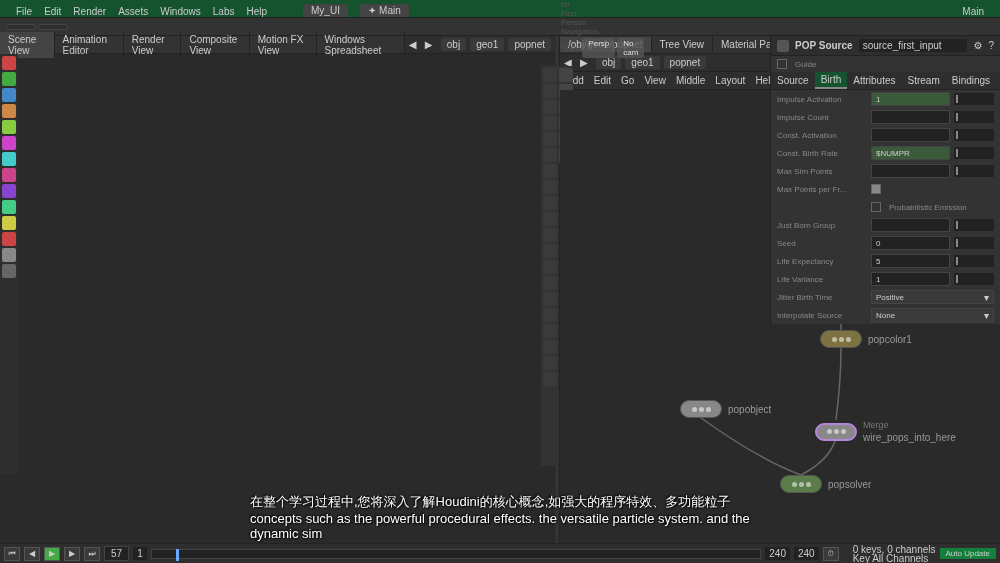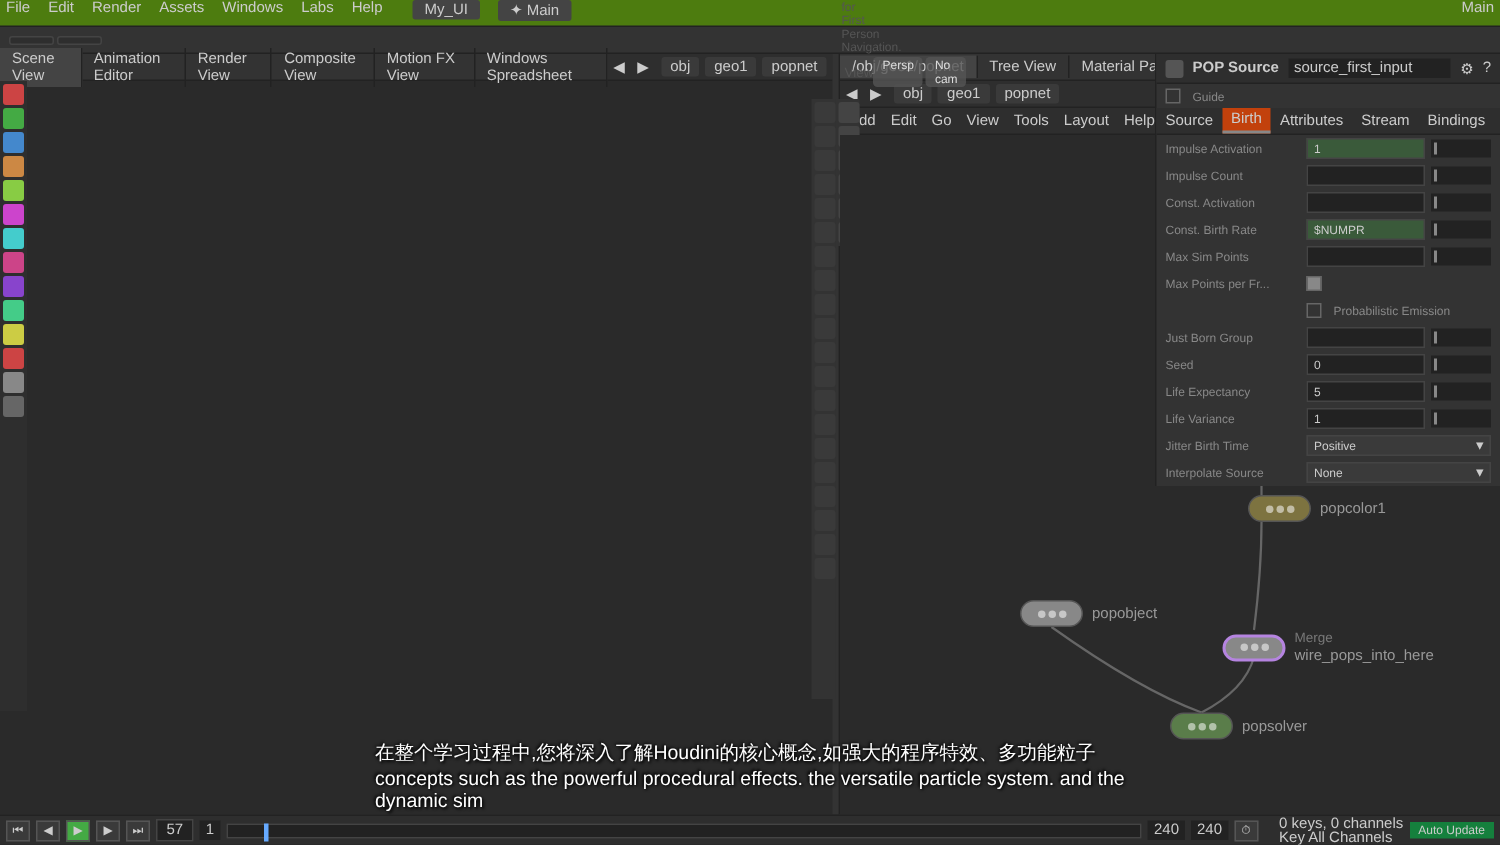--- a/index.html
+++ b/index.html
@@ -1,17 +1,17 @@
 <!DOCTYPE html>
 <html><head>
 <meta charset="utf-8">
 <style>
 *{margin:0;padding:0;box-sizing:border-box;font-family:Arial,sans-serif;font-size:10px;color:#ccc}
 body{background:#2a2a2a;width:1000px;height:563px;overflow:hidden;position:relative}
-.menubar{height:18px;background:#4d7c0f;display:flex;align-items:flex-start;padding:0 4px;gap:12px;border-bottom:1px solid #222}
+.menubar{height:18px;background:#14532d;display:flex;align-items:flex-end;padding:0 16px;gap:12px;border-bottom:1px solid #222}
 .menubar span{font-size:10px;cursor:pointer}
 .topbar{height:18px;background:#333;display:flex;align-items:center;padding:0 6px;gap:8px;border-bottom:1px solid #222}
 .topbar .tabset{display:flex;gap:2px}
 .tab{background:#2e2e2e;padding:2px 8px;font-size:9px;border:1px solid #444;border-radius:2px}
 .main{display:flex;height:calc(100% - 36px - 20px)}
 .left{width:560px;display:flex;border-right:1px solid #222}
 .right{flex:1;display:flex;flex-direction:column}
 .panetabs{height:18px;background:#333;display:flex;align-items:center;font-size:9px;border-bottom:1px solid #222}
 .panetab{padding:2px 8px;border-right:1px solid #222;cursor:pointer}
 .panetab.active{background:#444}
@@ -42,21 +42,21 @@
 .nodebody.sel{border:2px solid #b584e0}
 .nodebody .d{width:5px;height:5px;border-radius:50%;background:#fff8}
 .nodelabel{font-size:10px;color:#999}
 .nodehdr{font-size:9px;color:#777;margin-bottom:2px}
 .wire{position:absolute;pointer-events:none}
 .params{position:absolute;right:0;top:36px;width:230px;background:#333;border-left:1px solid #222;z-index:10}
 .phead{height:20px;background:#2e2e2e;display:flex;align-items:center;padding:0 6px;gap:6px;font-size:9px;border-bottom:1px solid #222}
 .phead .ic{width:12px;height:12px;background:#555;border-radius:2px}
 .ptabs{height:18px;background:#2e2e2e;display:flex;align-items:center;font-size:8px;border-bottom:1px solid #222}
 .ptab{padding:2px 6px;cursor:pointer}
-.ptab.active{background:#c2410c;border-bottom:2px solid #888}
+.ptab.active{background:#14532d;border-bottom:2px solid #888}
 .prow{display:flex;align-items:center;padding:2px 6px;gap:4px;height:18px}
 .plbl{width:90px;font-size:8px;color:#888;}
 .pval{flex:1;height:14px;background:#222;border:1px solid #444;font-size:8px;padding:0 4px;display:flex;align-items:center}
 .pval.grn{background:#3a5a3a}
 .pslide{width:40px;height:12px;background:#222;position:relative}
 .pslide::after{content:'';position:absolute;left:2px;top:2px;width:2px;height:8px;background:#888}
 .pdrop{flex:1;height:14px;background:#3a3a3a;border:1px solid #444;font-size:8px;padding:0 4px;display:flex;align-items:center;justify-content:space-between}
 .pchk{width:10px;height:10px;border:1px solid #666;margin-right:4px}
 .pchk.on{background:#888}
 .timeline{position:absolute;bottom:0;left:0;right:0;height:20px;background:#2e2e2e;display:flex;align-items:center;padding:0 4px;gap:4px;border-top:1px solid #222}
@@ -73,21 +73,21 @@
 <body>
 
 <div class="menubar">
   <span>File</span>
   <span>Edit</span>
   <span>Render</span>
   <span>Assets</span>
   <span>Windows</span>
   <span>Labs</span>
   <span>Help</span>
-  <span style="margin-left:8px;background:#444;padding:1px 8px;border-radius:2px">My_UI</span>
+  <span style="margin-left:24px;background:#444;padding:1px 8px;border-radius:2px">My_UI</span>
   <span style="background:#444;padding:1px 8px;border-radius:2px">✦ <span>Main</span></span>
   <span style="margin-left:auto">Main</span>
 </div>
 
 <div class="topbar">
   <div class="tabset">
     <div class="tab" style="width:30px"></div>
     <div class="tab" style="width:30px"></div>
   </div>
 </div>
@@ -202,21 +202,21 @@
       <span class="icn">▶</span>
       <span class="pathpart">obj</span>
       <span class="pathpart">geo1</span>
       <span class="pathpart">popnet</span>
     </div>
     <div class="netbar">
       <span>Add</span>
       <span>Edit</span>
       <span>Go</span>
       <span>View</span>
-      <span>Tools</span>
+      <span>Middle</span>
       <span>Layout</span>
       <span>Help</span>
     </div>
     <div class="netview">
       <div class="netheader">Dynamics</div>
       <svg class="wire" style="left:0;top:0;width:100%;height:100%">
         <path d="M281 128 L281 175" stroke="#666" fill="none" stroke-width="1.5"></path>
         <path d="M281 193 L281 240" stroke="#666" fill="none" stroke-width="1.5"></path>
         <path d="M281 258 Q281 290 276 330" stroke="#666" fill="none" stroke-width="1.5"></path>
         <path d="M141 328 Q200 370 241 385" stroke="#666" fill="none" stroke-width="1.5"></path>
@@ -237,21 +237,21 @@
           <div class="node" style="left: 260px; top: 175px;">
             <div class="nodebody yel">
               <span class="d"></span>
               <span class="d"></span>
               <span class="d"></span>
             </div>
             <div>
               <div class="nodelabel">popforce1</div>
             </div>
           </div>
-          <div class="node" style="left: 272px; top: 240px;">
+          <div class="node" style="left: 260px; top: 240px;">
             <div class="nodebody yel">
               <span class="d"></span>
               <span class="d"></span>
               <span class="d"></span>
             </div>
             <div>
               <div class="nodelabel">popcolor1</div>
             </div>
           </div>
           <div class="node" style="left: 120px; top: 310px;">

